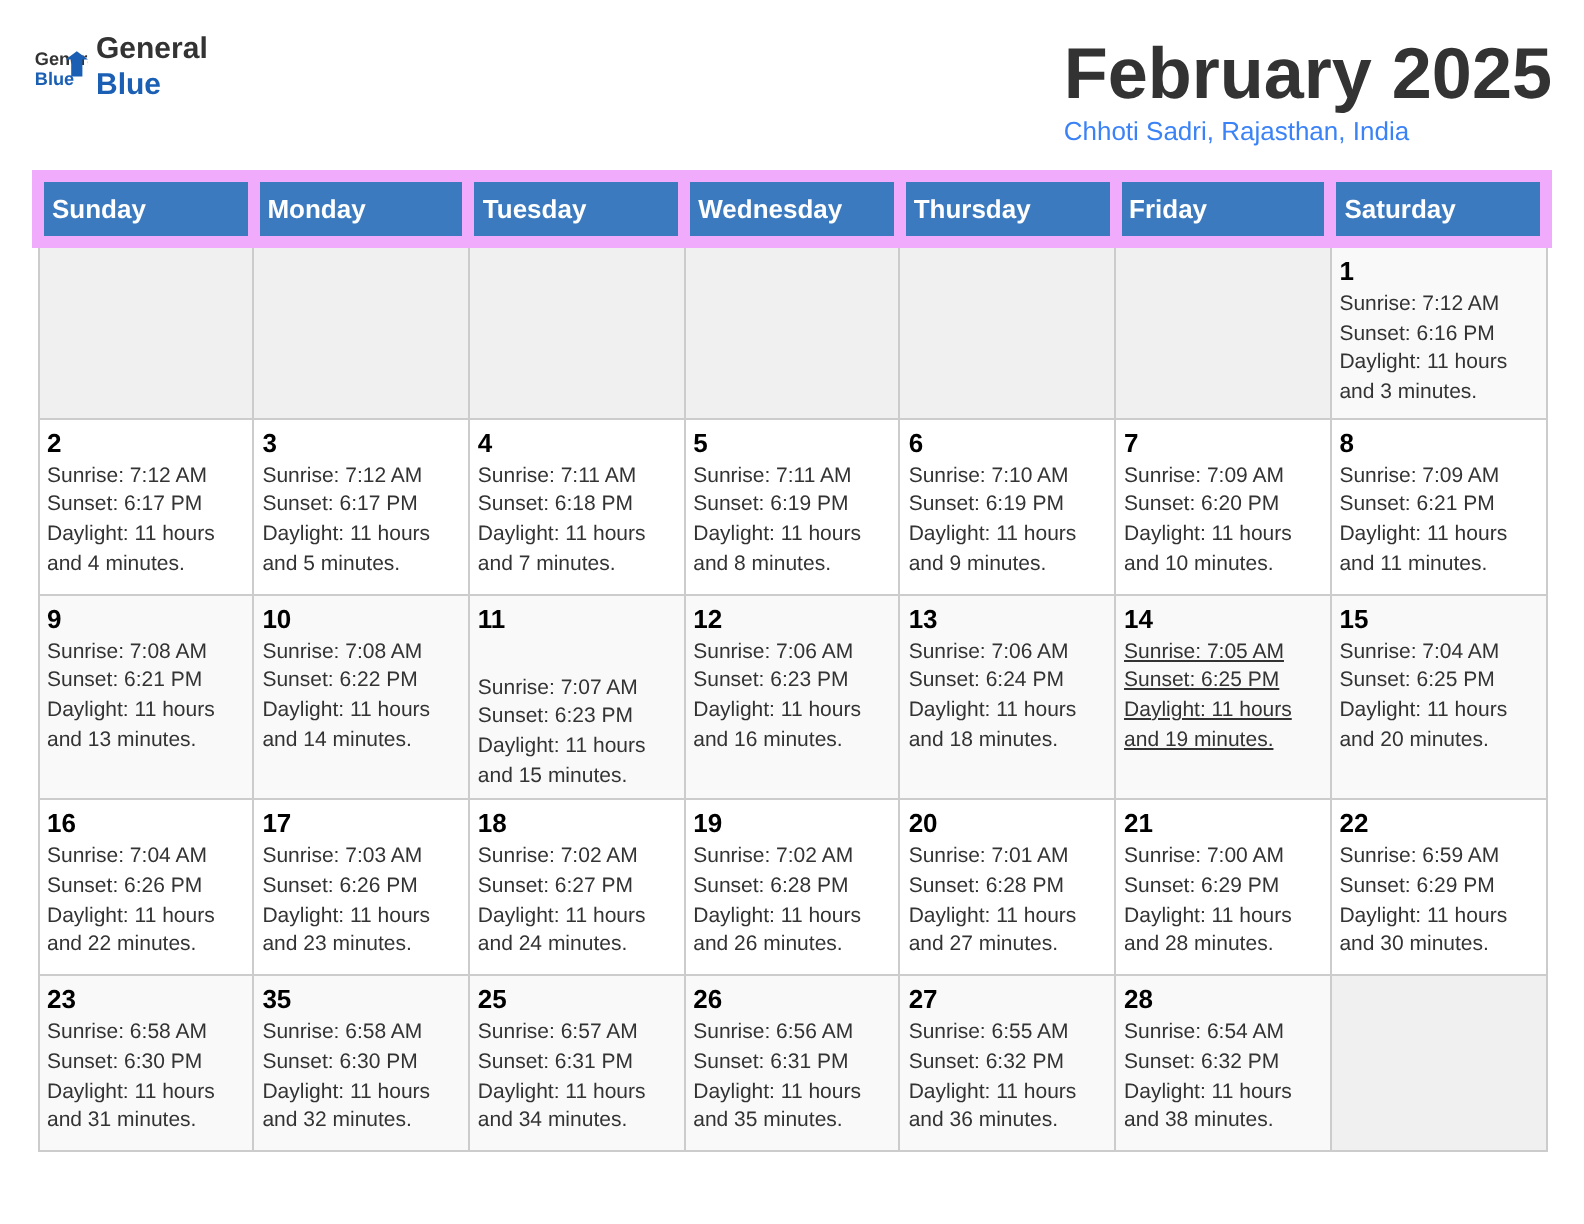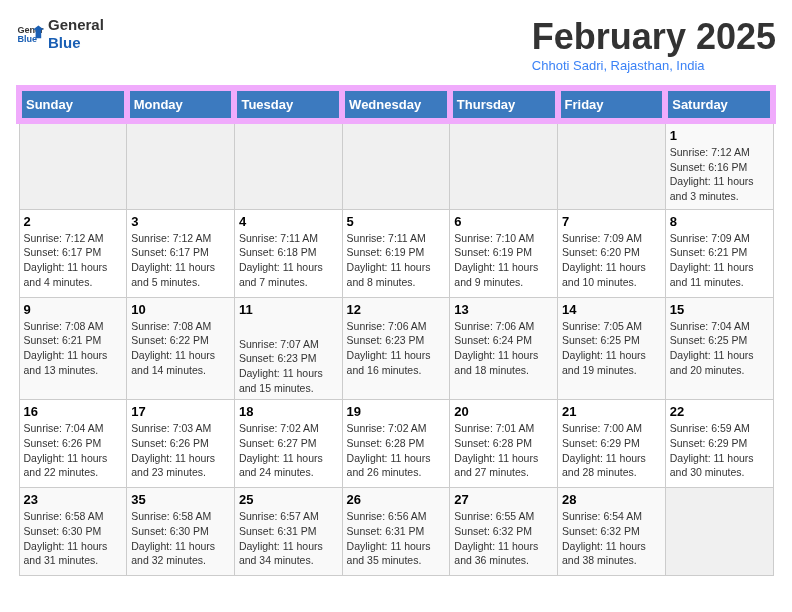--- a/index.html
+++ b/index.html
@@ -211,21 +211,21 @@
         </td>
         <td>
           <span class="day-num">13</span>
           <div class="day-detail" style="white-space: pre-line;">Sunrise: 7:06 AM
 Sunset: 6:24 PM
 Daylight: 11 hours
 and 18 minutes.</div>
         </td>
         <td>
           <span class="day-num">14</span>
-          <div class="day-detail" style="white-space: pre-line;">Sunrise: 7:05 AM
+          <div class="day-detail" style="white-space: pre-line; text-decoration: underline;">Sunrise: 7:05 AM
 Sunset: 6:25 PM
 Daylight: 11 hours
 and 19 minutes.</div>
         </td>
         <td>
           <span class="day-num">15</span>
           <div class="day-detail" style="white-space: pre-line;">Sunrise: 7:04 AM
 Sunset: 6:25 PM
 Daylight: 11 hours
 and 20 minutes.</div>

